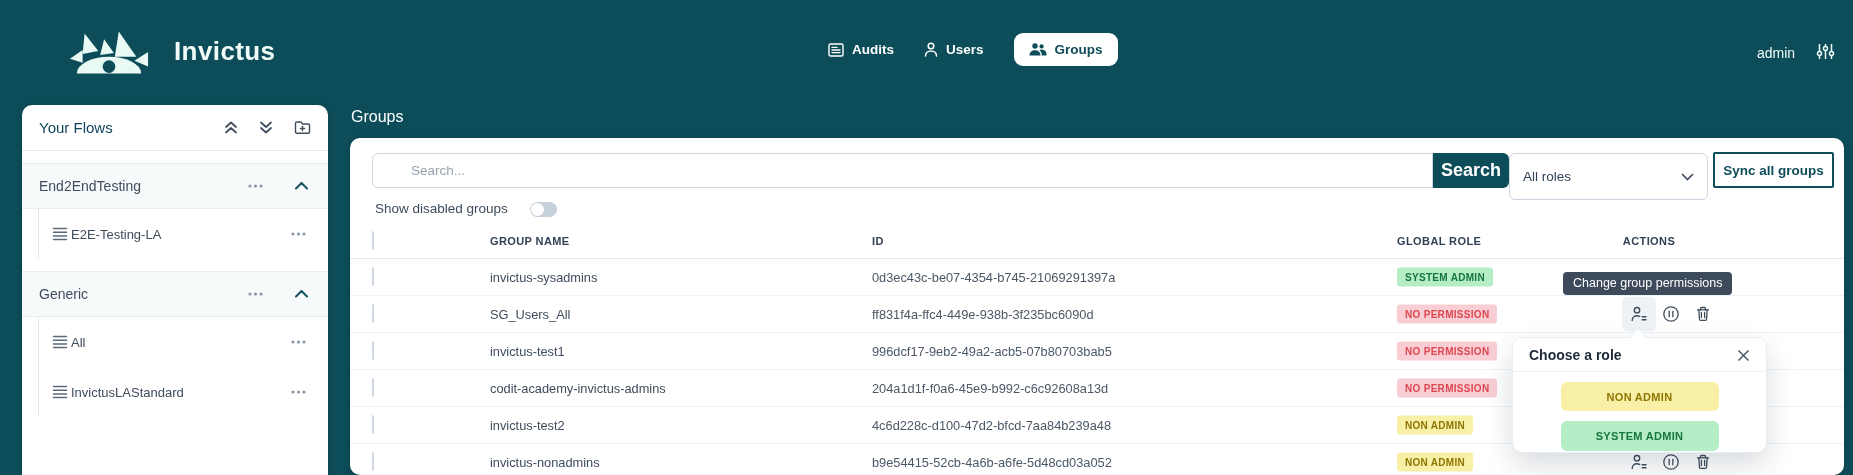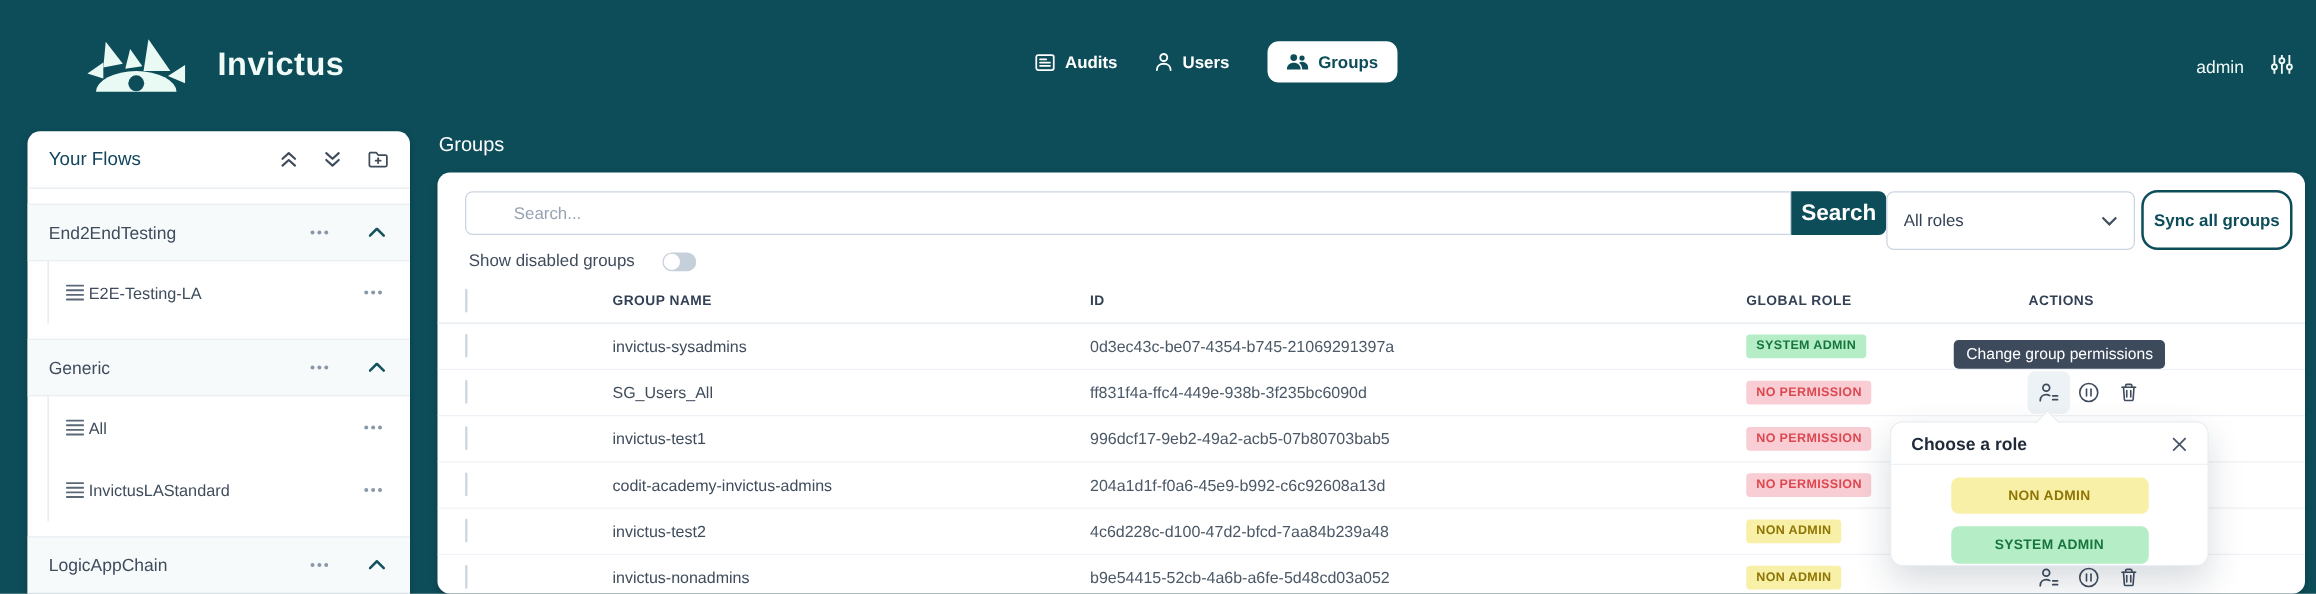--- a/index.html
+++ b/index.html
@@ -46,22 +46,22 @@
   .search-input{position:absolute;left:22px;top:15px;width:1061px;height:35px;box-sizing:border-box;
                 border:1px solid #cbd5e1;border-radius:6px 0 0 6px;padding:0 12px 0 38px;font-size:13.5px;
                 color:#334155;outline:none;font-family:"Liberation Sans",sans-serif}
   .search-input::placeholder{color:#97a3b2}
   .search-btn{position:absolute;left:1083px;top:15px;width:76px;height:35px;background:var(--teal);color:#fff;
               border:none;border-radius:0 6px 6px 0;font-size:18px;font-weight:700;cursor:pointer;
               font-family:Liberation Sans, sans-serif}
   .role-select{position:absolute;left:1159px;top:15px;width:199px;height:47px;box-sizing:border-box;
                border:1px solid #cbd5e1;border-radius:6px;display:flex;align-items:center;justify-content:space-between;
                padding:0 13px;font-size:13.5px;color:#334155;cursor:pointer}
-  .sync-btn{position:absolute;left:1363px;top:14px;width:121px;height:48px;background:#fff;border:2px solid var(--teal);
-            border-radius:13px;color:var(--teal);font-size:13.5px;font-weight:700;cursor:pointer;
+  .sync-btn{position:absolute;left:1363px;top:14px;width:121px;height:36px;background:#fff;border:2px solid var(--teal);
+            border-radius:2px;color:var(--teal);font-size:13.5px;font-weight:700;cursor:pointer;
             font-family:"Liberation Sans",sans-serif}
   .toggle-label{position:absolute;left:25px;top:63px;font-size:13.5px;color:#3f4c5c}
   .toggle{position:absolute;left:180px;top:64px;width:27px;height:15px;background:#c6d0db;border-radius:8px;cursor:pointer}
   .toggle .knob{position:absolute;left:1px;top:1px;width:13px;height:13px;background:#fff;border-radius:50%}
 
   
   .thead{position:absolute;left:0;right:0;top:86px;height:34px;border-bottom:1px solid #e3e9ee}
   .th{position:absolute;top:50%;transform:translateY(-50%);font-size:11px;font-weight:700;color:#334155;letter-spacing:.4px}
   .checkbox{width:14px;height:14px;border:1.5px solid #cfd8e3;border-radius:4px;background:#fdfdfe;box-sizing:border-box;cursor:pointer}
   .cb-cell{position:absolute;left:22px;top:50%;transform:translateY(-50%)}
@@ -267,37 +267,20 @@
       <span class="sb-item-label">InvictusLAStandard</span>
       <span>
             <svg width="15" height="4" viewBox="0 0 15 4" fill="#8a97a8">
               <circle cx="2" cy="2" r="1.6"></circle>
               <circle cx="7.5" cy="2" r="1.6"></circle>
               <circle cx="13" cy="2" r="1.6"></circle>
             </svg>
           </span>
         </div>
       </div>
-      <div>
-        <div class="sb-section-header">
-     <span class="sb-section-label">LogicAppChain</span>
-     <span class="sb-sec-more">
-            <svg width="15" height="4" viewBox="0 0 15 4" fill="#8a97a8">
-              <circle cx="2" cy="2" r="1.6"></circle>
-              <circle cx="7.5" cy="2" r="1.6"></circle>
-              <circle cx="13" cy="2" r="1.6"></circle>
-            </svg>
-          </span>
-     <span class="sb-chevron">
-            <svg width="13" height="8" viewBox="0 0 13 8" fill="none" stroke="#14525e" stroke-width="2" stroke-linecap="round" stroke-linejoin="round">
-              <polyline points="1,6.5 6.5,1 12,6.5"></polyline>
-            </svg>
-          </span>
-        </div>
-      </div>
     </div>
 </div>
 
 <div class="page-title">Groups</div>
 
 <div class="main-card">
   <span class="search-icon">
     <svg width="15" height="15" viewBox="0 0 15 15" fill="none" stroke="#42505f" stroke-width="1.6">
       <circle cx="6.3" cy="6.3" r="4.6"></circle>
         <line x1="9.9" y1="9.9" x2="13.6" y2="13.6"></line>

